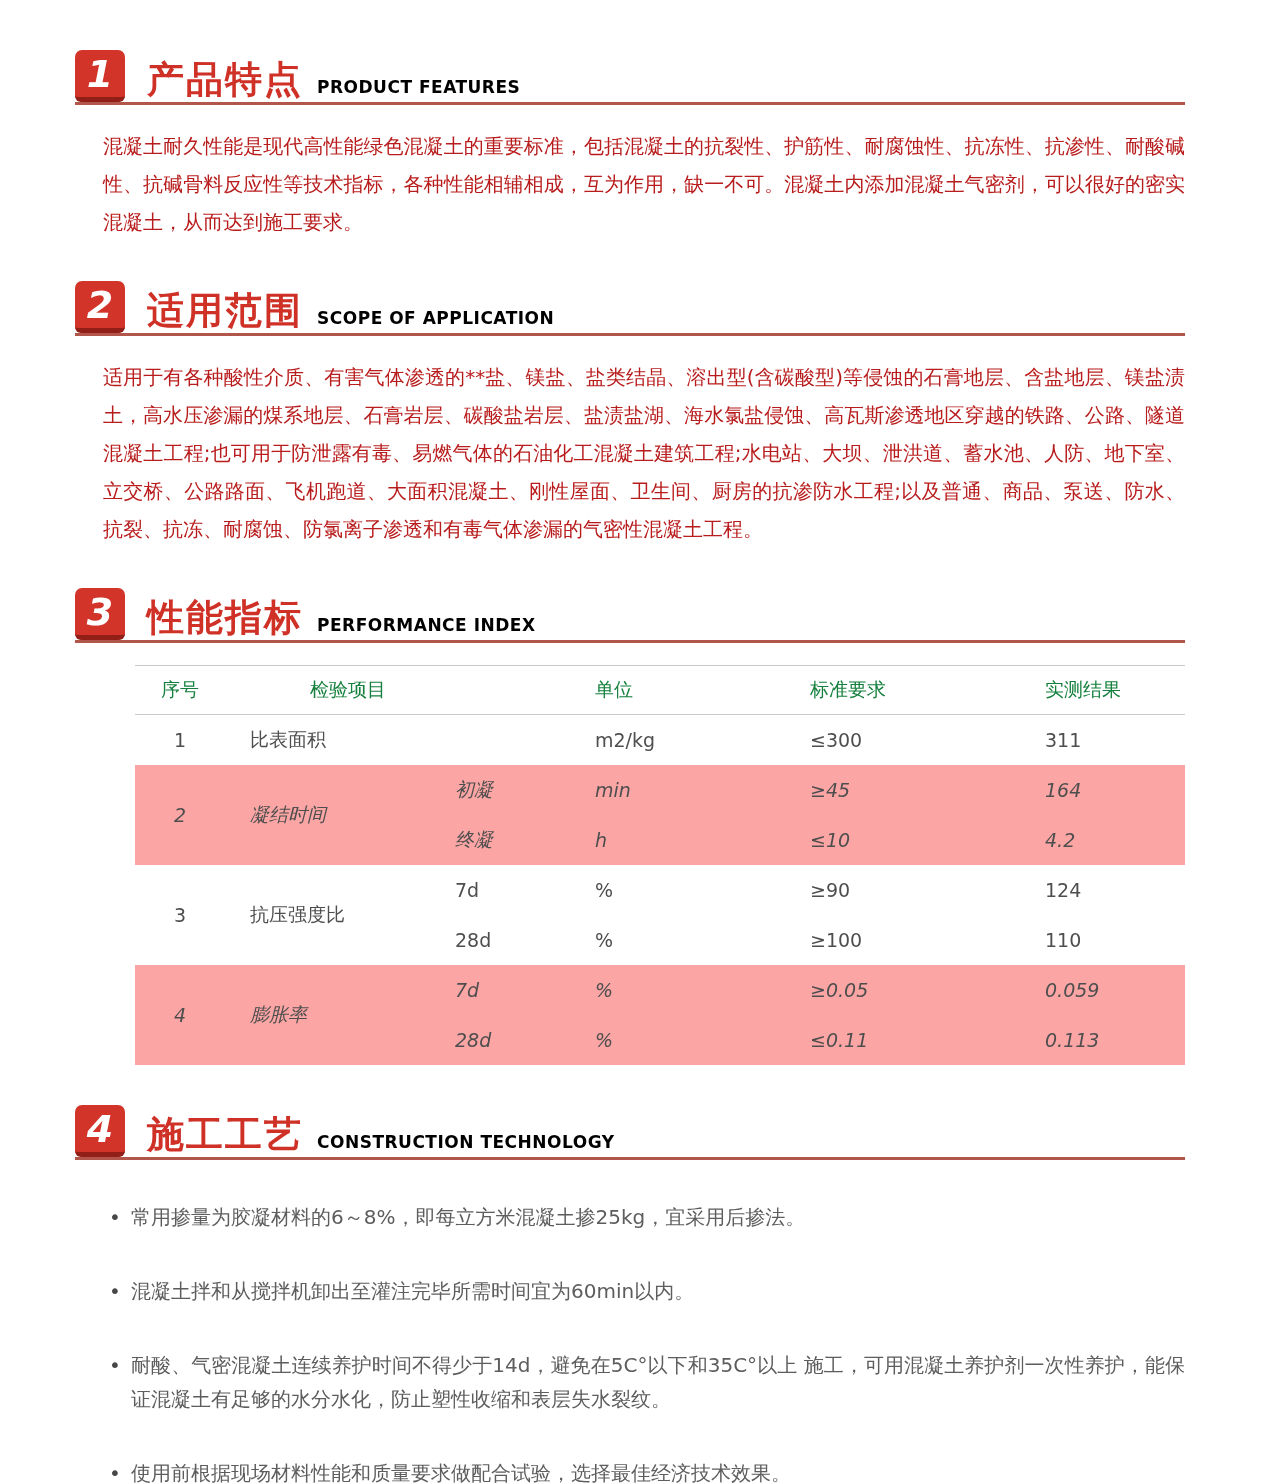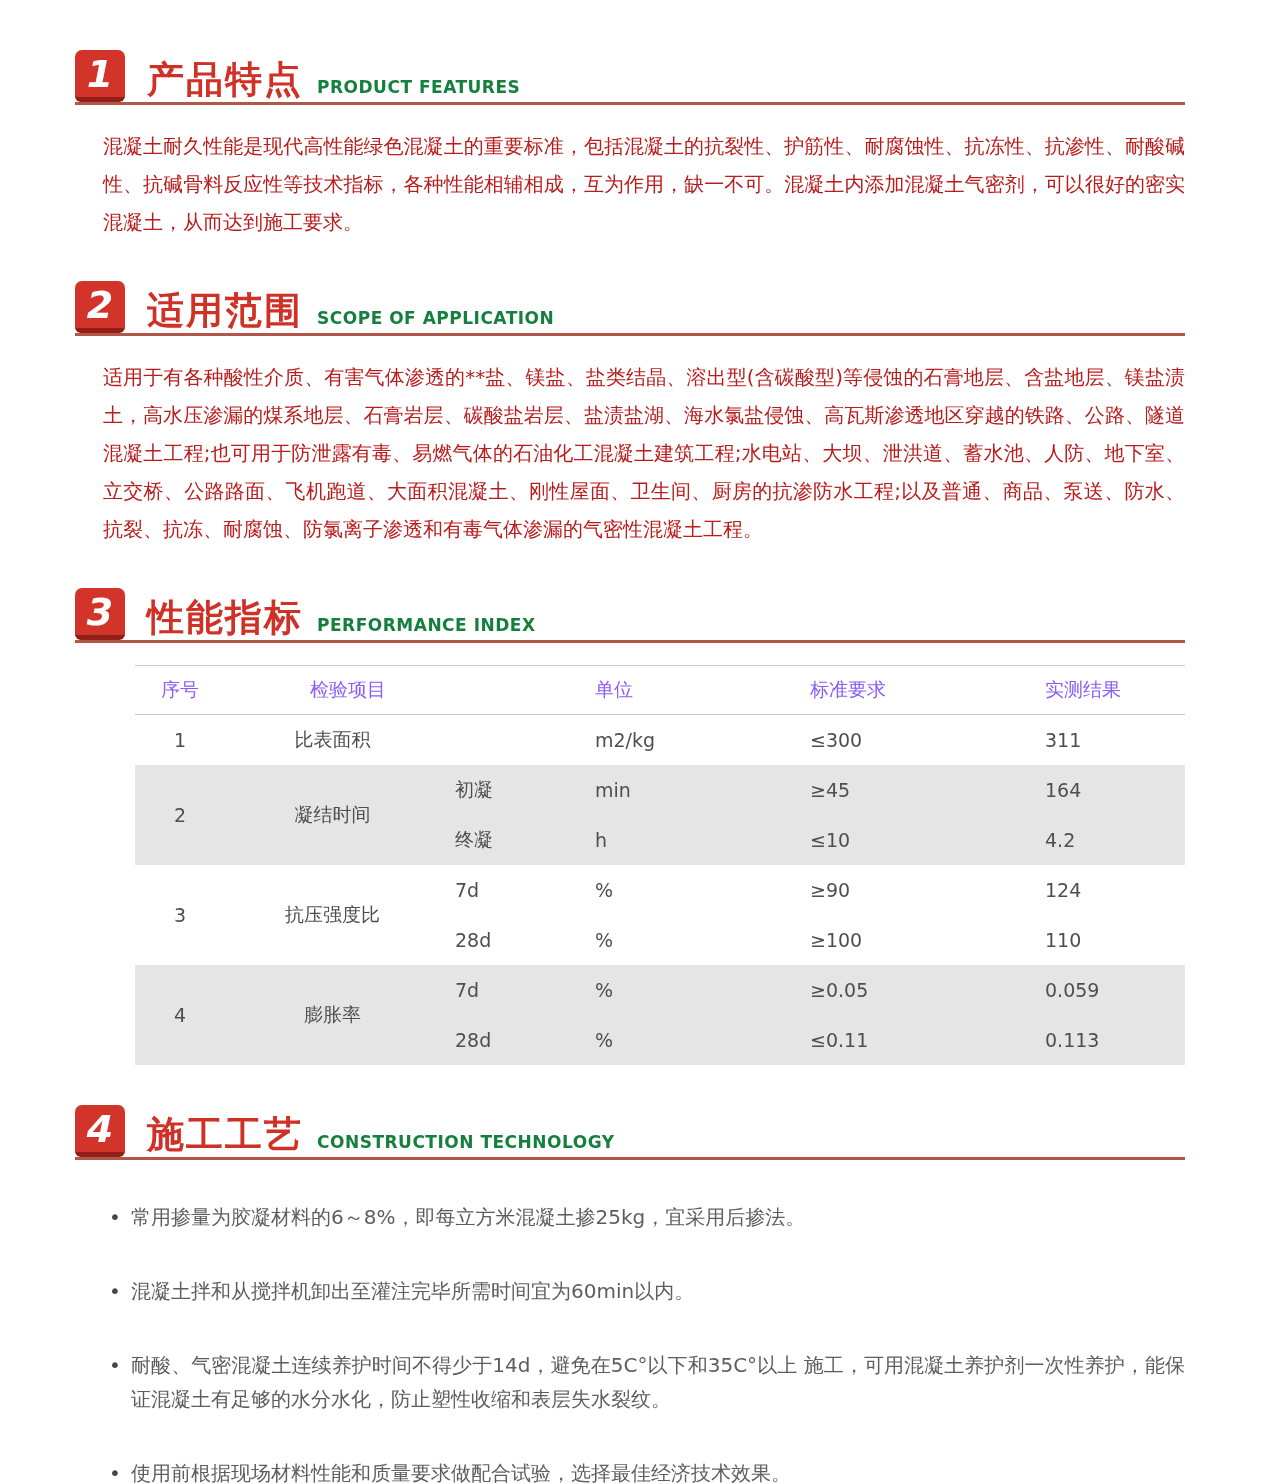--- a/index.html
+++ b/index.html
@@ -40,21 +40,21 @@
     color: #cf3127;
     line-height: 1;
     margin-left: 22px;
     padding-bottom: 4px;
     letter-spacing: 2px;
     white-space: nowrap;
   }
   .title-en {
     font-size: 17px;
     font-weight: bold;
-    color: #15803d;
+    color: #000000;
     line-height: 1;
     margin-left: 14px;
     padding-bottom: 6px;
     letter-spacing: 0.5px;
     white-space: nowrap;
   }
 
   
   .para {
     font-size: 20px;
@@ -77,34 +77,34 @@
   .perf-table col.c-item     { width: 190px; }
   .perf-table col.c-sub      { width: 140px; }
   .perf-table col.c-unit     { width: 210px; }
   .perf-table col.c-standard { width: 240px; }
   .perf-table col.c-result   { width: 180px; }
   .perf-table thead th {
     border-top: 1px solid #c9c9c9;
     border-bottom: 1px solid #c9c9c9;
     height: 48px;
     font-weight: normal;
-    color: #8b5cf6;
+    color: #15803d;
     text-align: left;
     padding: 0;
   }
   .perf-table th.h-no { text-align: center; }
   .perf-table th.h-item { padding-left: 85px; }
   .perf-table th.h-unit, .perf-table td.d-unit { padding-left: 40px; }
   .perf-table th.h-standard, .perf-table td.d-standard { padding-left: 45px; }
   .perf-table th.h-result, .perf-table td.d-result { padding-left: 40px; }
   .perf-table td { height: 50px; padding: 0; vertical-align: middle; }
   .perf-table td.d-no { text-align: center; }
-  .perf-table td.d-item { padding-left: 25px; text-align: center; }
+  .perf-table td.d-item { padding-left: 25px; }
   .perf-table td.d-sub { padding-left: 40px; }
-  .perf-table tr.shaded td { background: #e5e5e5; }
+  .perf-table tr.shaded td { background: #fca5a5; font-style: italic; }
 
   
   .bullets {
     list-style: none;
     margin: 26px 0 0 32px;
     padding: 0;
     font-size: 20px;
     line-height: 34px;
     color: #5d5d5d;
   }

